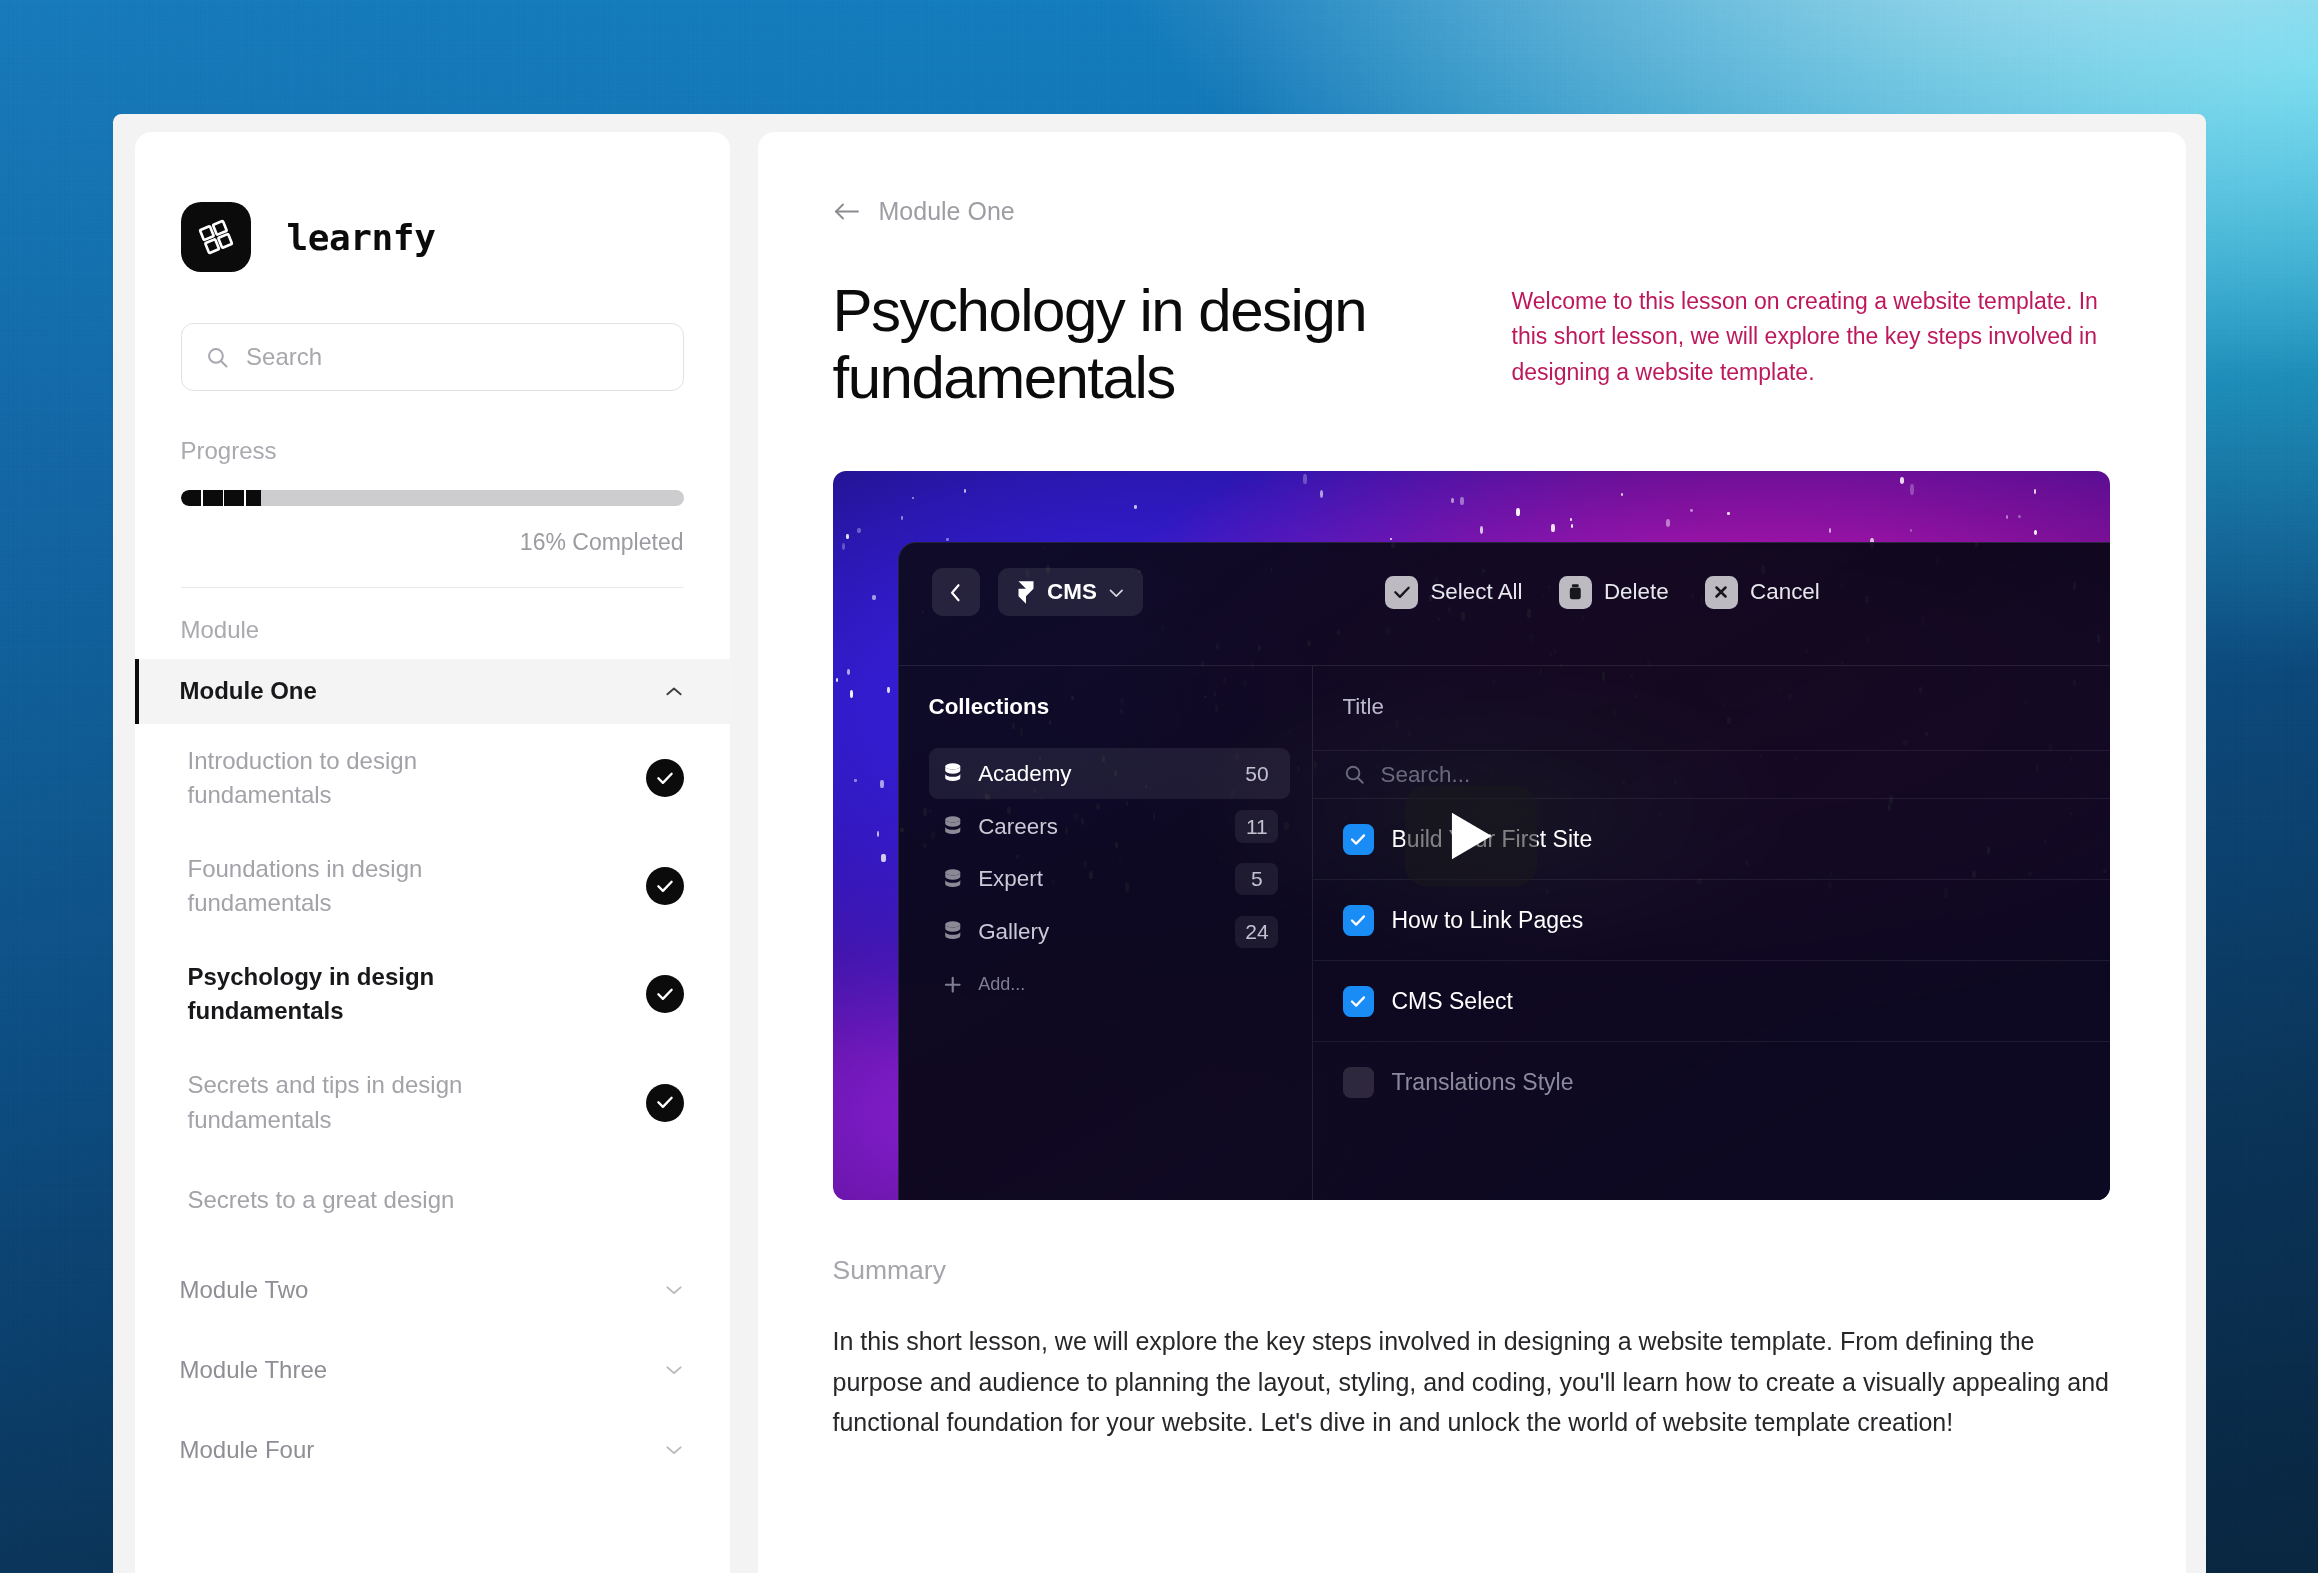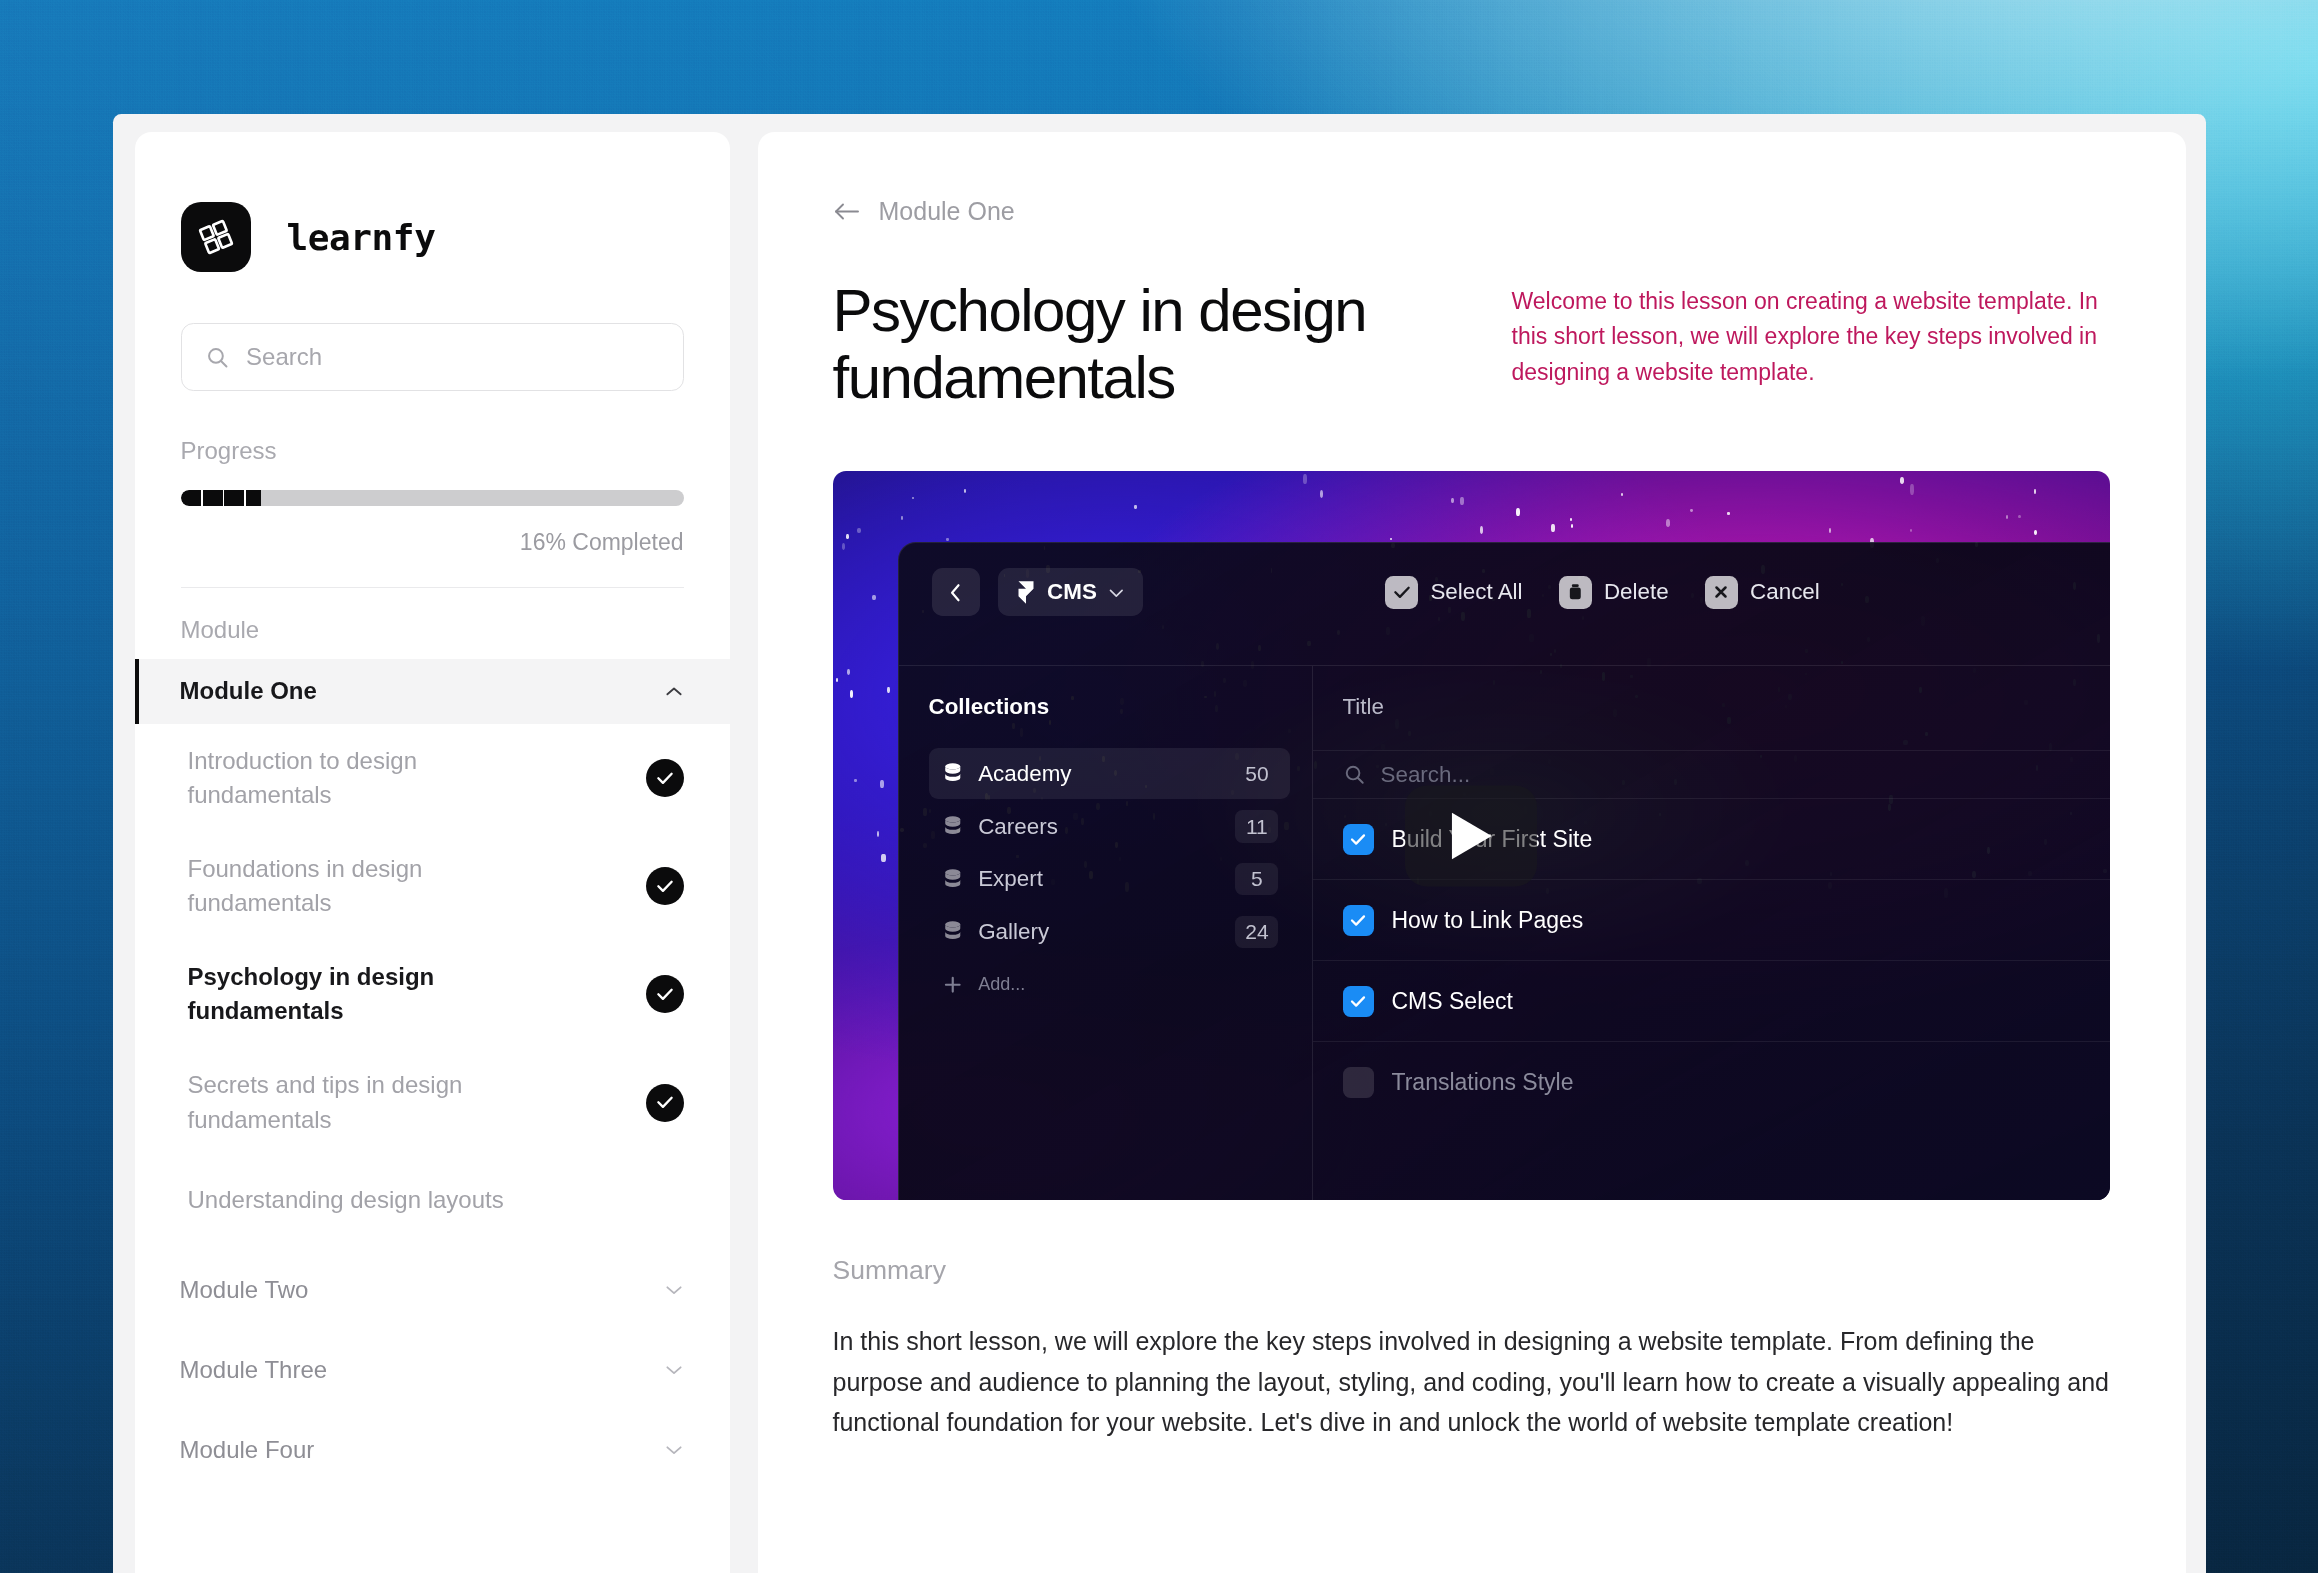--- a/index.html
+++ b/index.html
@@ -396,21 +396,21 @@
         </div>
         <div class="lesson">
           <span class="lesson-label">Secrets and tips in design fundamentals</span>
           <span class="check ">
             <svg width="20" height="16.6" viewBox="0 0 24 20" fill="none" stroke="#ffffff" stroke-width="2.8" stroke-linecap="round" stroke-linejoin="round">
               <path d="M4 10 L9.5 15.5 L20 4.5"></path>
             </svg>
           </span>
         </div>
         <div class="lesson">
-          <span class="lesson-label">Understanding design layouts</span>
+          <span class="lesson-label">Secrets to a great design</span>
           <span class="check hidden">
             <svg width="20" height="16.6" viewBox="0 0 24 20" fill="none" stroke="#ffffff" stroke-width="2.8" stroke-linecap="round" stroke-linejoin="round">
               <path d="M4 10 L9.5 15.5 L20 4.5"></path>
             </svg>
           </span>
         </div>
         <div class="module-head">
           <span>Module Two</span>
           <svg class="chev" viewBox="0 0 24 14" fill="none" stroke="#b6b6bc" stroke-width="2.2" stroke-linecap="round" stroke-linejoin="round">
             <path d="M4 4 L12 11 L20 4"></path>

